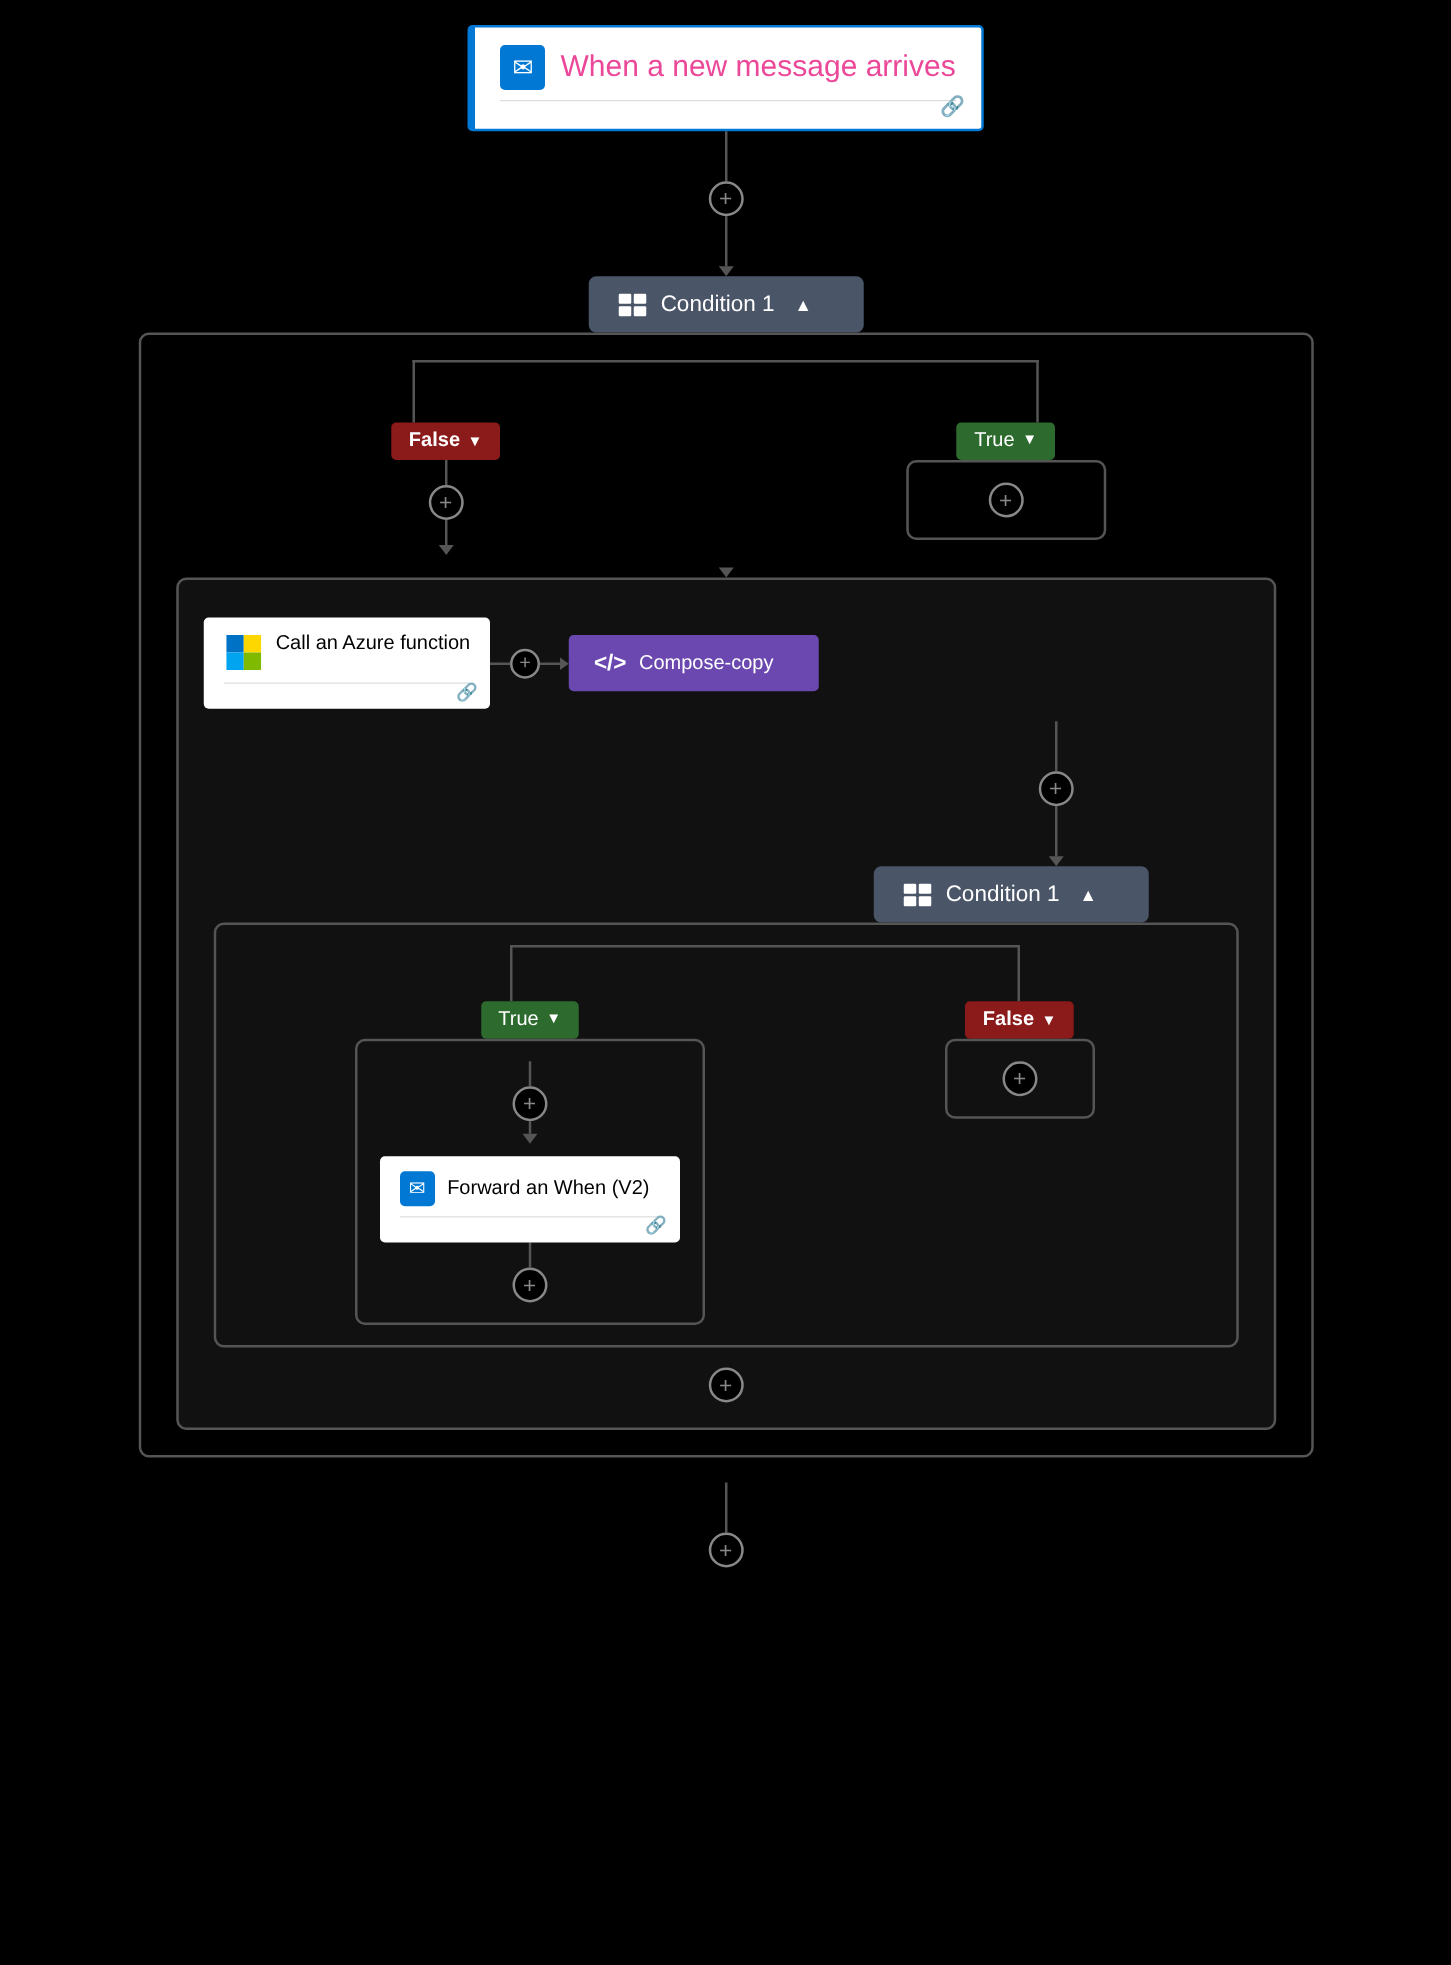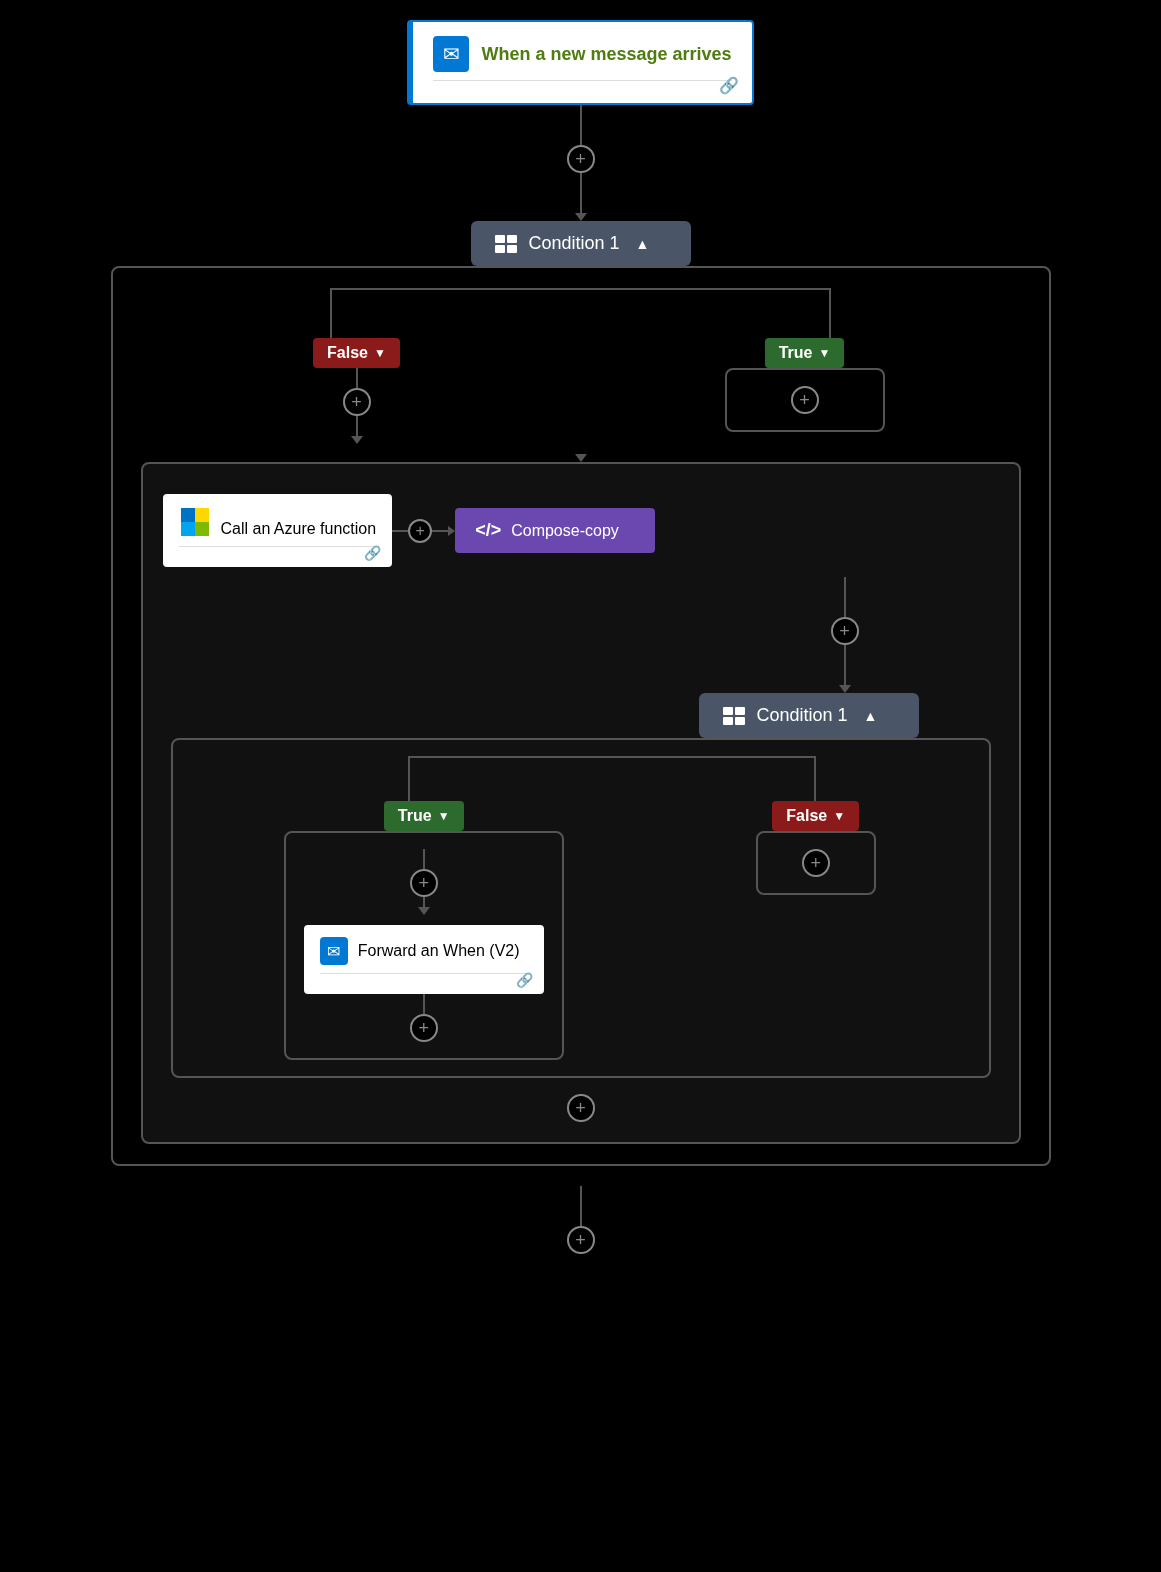--- a/index.html
+++ b/index.html
@@ -35,23 +35,23 @@
       position: relative;
     }
 
     .trigger-node .node-header {
       display: flex;
       align-items: center;
       gap: 12px;
     }
 
     .trigger-node .node-title {
-      font-size: 18px;
-      font-weight: 700;
-      color: #4d7c0f;
+      font-size: 24px;
+      font-weight: 400;
+      color: #ec4899;
     }
 
     .trigger-node .node-link {
       position: absolute;
       bottom: 8px;
       right: 12px;
       color: #666;
       font-size: 16px;
     }
 
@@ -170,23 +170,23 @@
       gap: 6px;
       cursor: pointer;
     }
 
     .true-label {
       background: #2d6a2d;
       color: #fff;
       padding: 6px 14px;
       border-radius: 4px;
       font-size: 16px;
-      font-weight: 700;
-      display: flex;
-      align-items: center;
+      font-weight: 400;
+      display: flex;
+      align-items: flex-start;
       gap: 6px;
       cursor: pointer;
     }
 
     
     .true-branch {
       display: flex;
       flex-direction: column;
       align-items: center;
       flex: 1;
@@ -220,21 +220,21 @@
       border-radius: 4px;
       padding: 12px 16px;
       min-width: 200px;
       display: flex;
       flex-direction: column;
       position: relative;
     }
 
     .action-node .node-header {
       display: flex;
-      align-items: flex-end;
+      align-items: flex-start;
       gap: 10px;
     }
 
     .action-node .node-title {
       font-size: 16px;
       font-weight: 500;
       color: #000;
     }
 
     .action-node .node-link {

